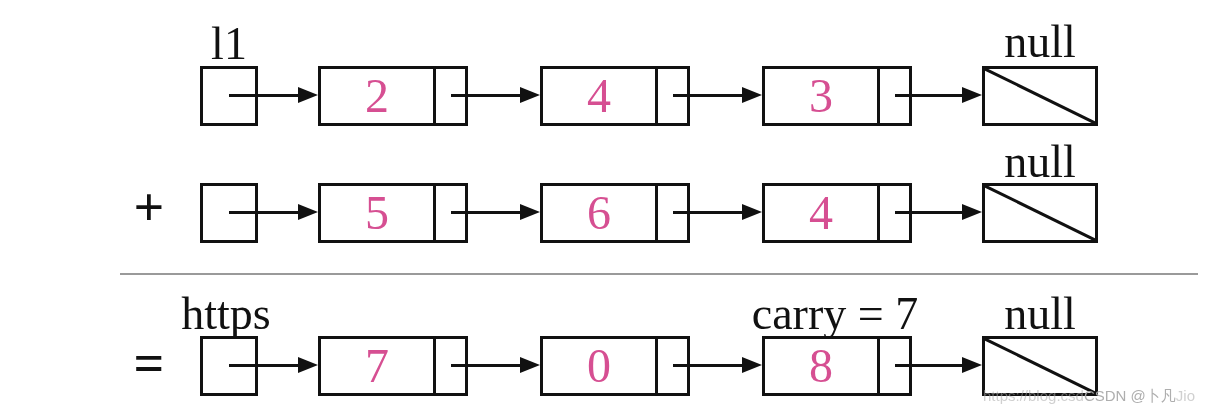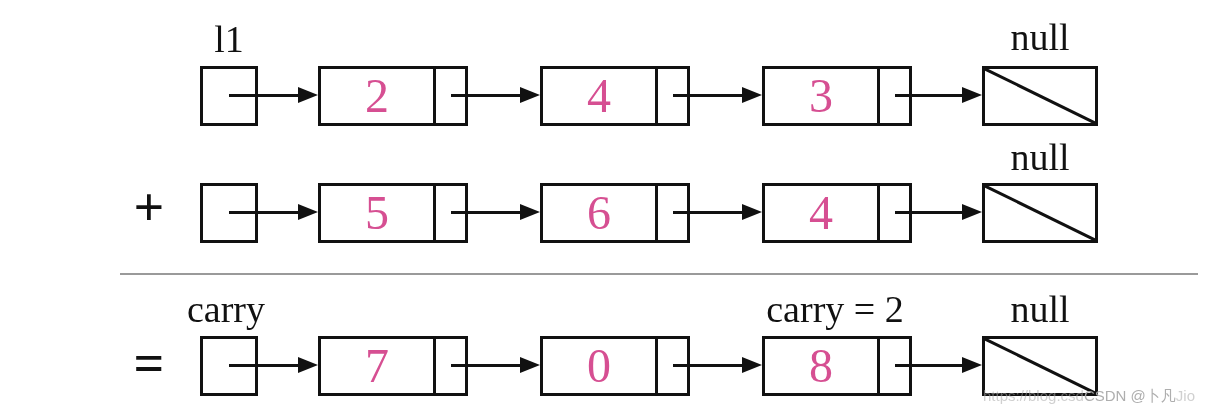--- a/index.html
+++ b/index.html
@@ -49,21 +49,21 @@
     content: "";
     position: absolute;
     right: -20px; top: -7px;
     width: 0; height: 0;
     border-left: 20px solid var(--stroke);
     border-top: 8px solid transparent;
     border-bottom: 8px solid transparent;
   }
   .lbl {
     position: absolute;
-    font-size: 38px;
+    font-size: 46px;
     line-height: 1.15;
     white-space: nowrap;
   }
   .lbl.centered { text-align: center; }
   .op {
     position: absolute;
     width: 54px; height: 54px;
     display: flex; align-items: center; justify-content: center;
     font-size: 54px; font-weight: bold; line-height: 1;
   }
@@ -150,39 +150,39 @@
   <div class="box nullbox" style="left:982px; top:183px;">
     <svg viewBox="0 0 110 54" preserveAspectRatio="none">
       <line x1="0" y1="0" x2="110" y2="54" stroke="#111111" stroke-width="3"></line>
     </svg>
   </div>
 
   <div class="divider"></div>
 
   <div class="op" style="left:122px; top:336px;">=</div>
 
-  <div class="lbl centered" style="left:161px; top:288px; width:130px;">carry</div>
+  <div class="lbl centered" style="left:161px; top:288px; width:130px;">https</div>
 
   <div class="box headbox" style="left:200px; top:336px;"></div>
 
   <div class="arrow" style="left:229px; top:364px; width:69px;"></div>
 
   <div class="box node" style="left:318px; top:336px;">
     <div class="value-cell">7</div>
     <div class="next-cell"></div>
   </div>
   <div class="arrow" style="left:451px; top:364px; width:69px;"></div>
 
   <div class="box node" style="left:540px; top:336px;">
     <div class="value-cell">0</div>
     <div class="next-cell"></div>
   </div>
   <div class="arrow" style="left:673px; top:364px; width:69px;"></div>
 
-  <div class="lbl centered" style="left:740px; top:288px; width:190px;">carry = 2</div>
+  <div class="lbl centered" style="left:740px; top:288px; width:190px;">carry = 7</div>
 
   <div class="box node" style="left:762px; top:336px;">
     <div class="value-cell">8</div>
     <div class="next-cell"></div>
   </div>
   <div class="arrow" style="left:895px; top:364px; width:67px;"></div>
 
   <div class="lbl centered" style="left:982px; top:288px; width:116px;">null</div>
   <div class="box nullbox" style="left:982px; top:336px;">
     <svg viewBox="0 0 110 54" preserveAspectRatio="none">

